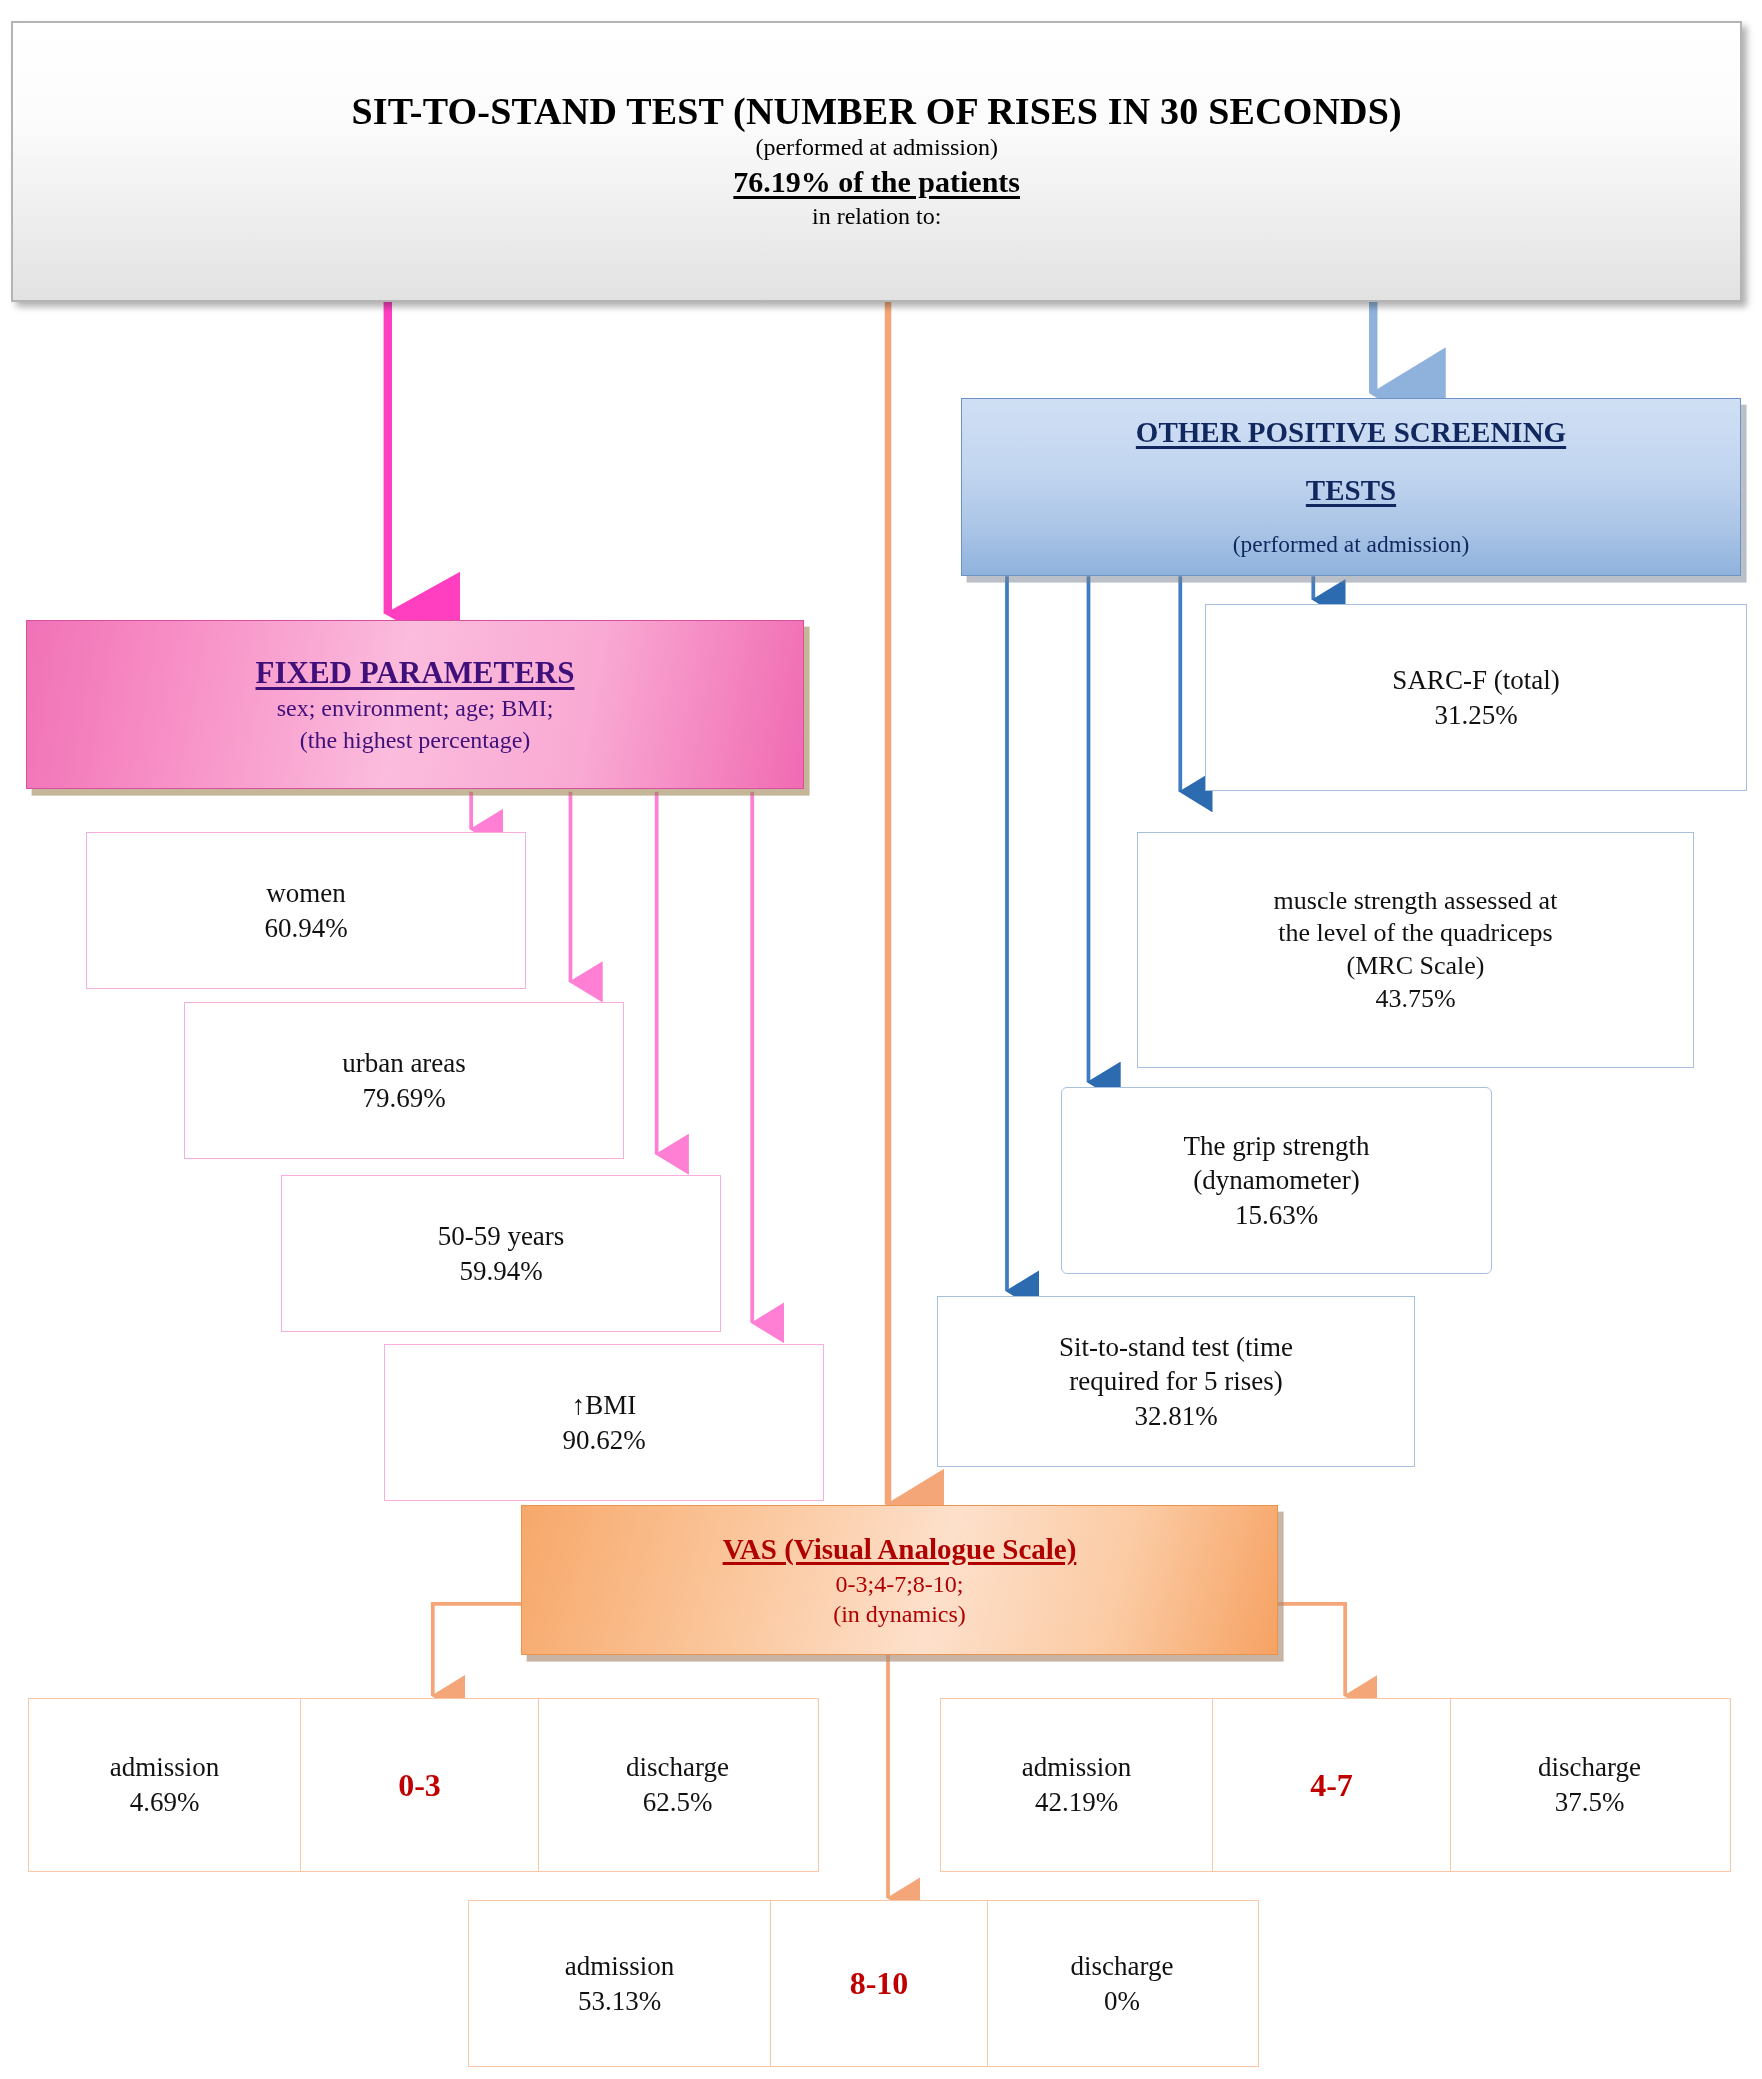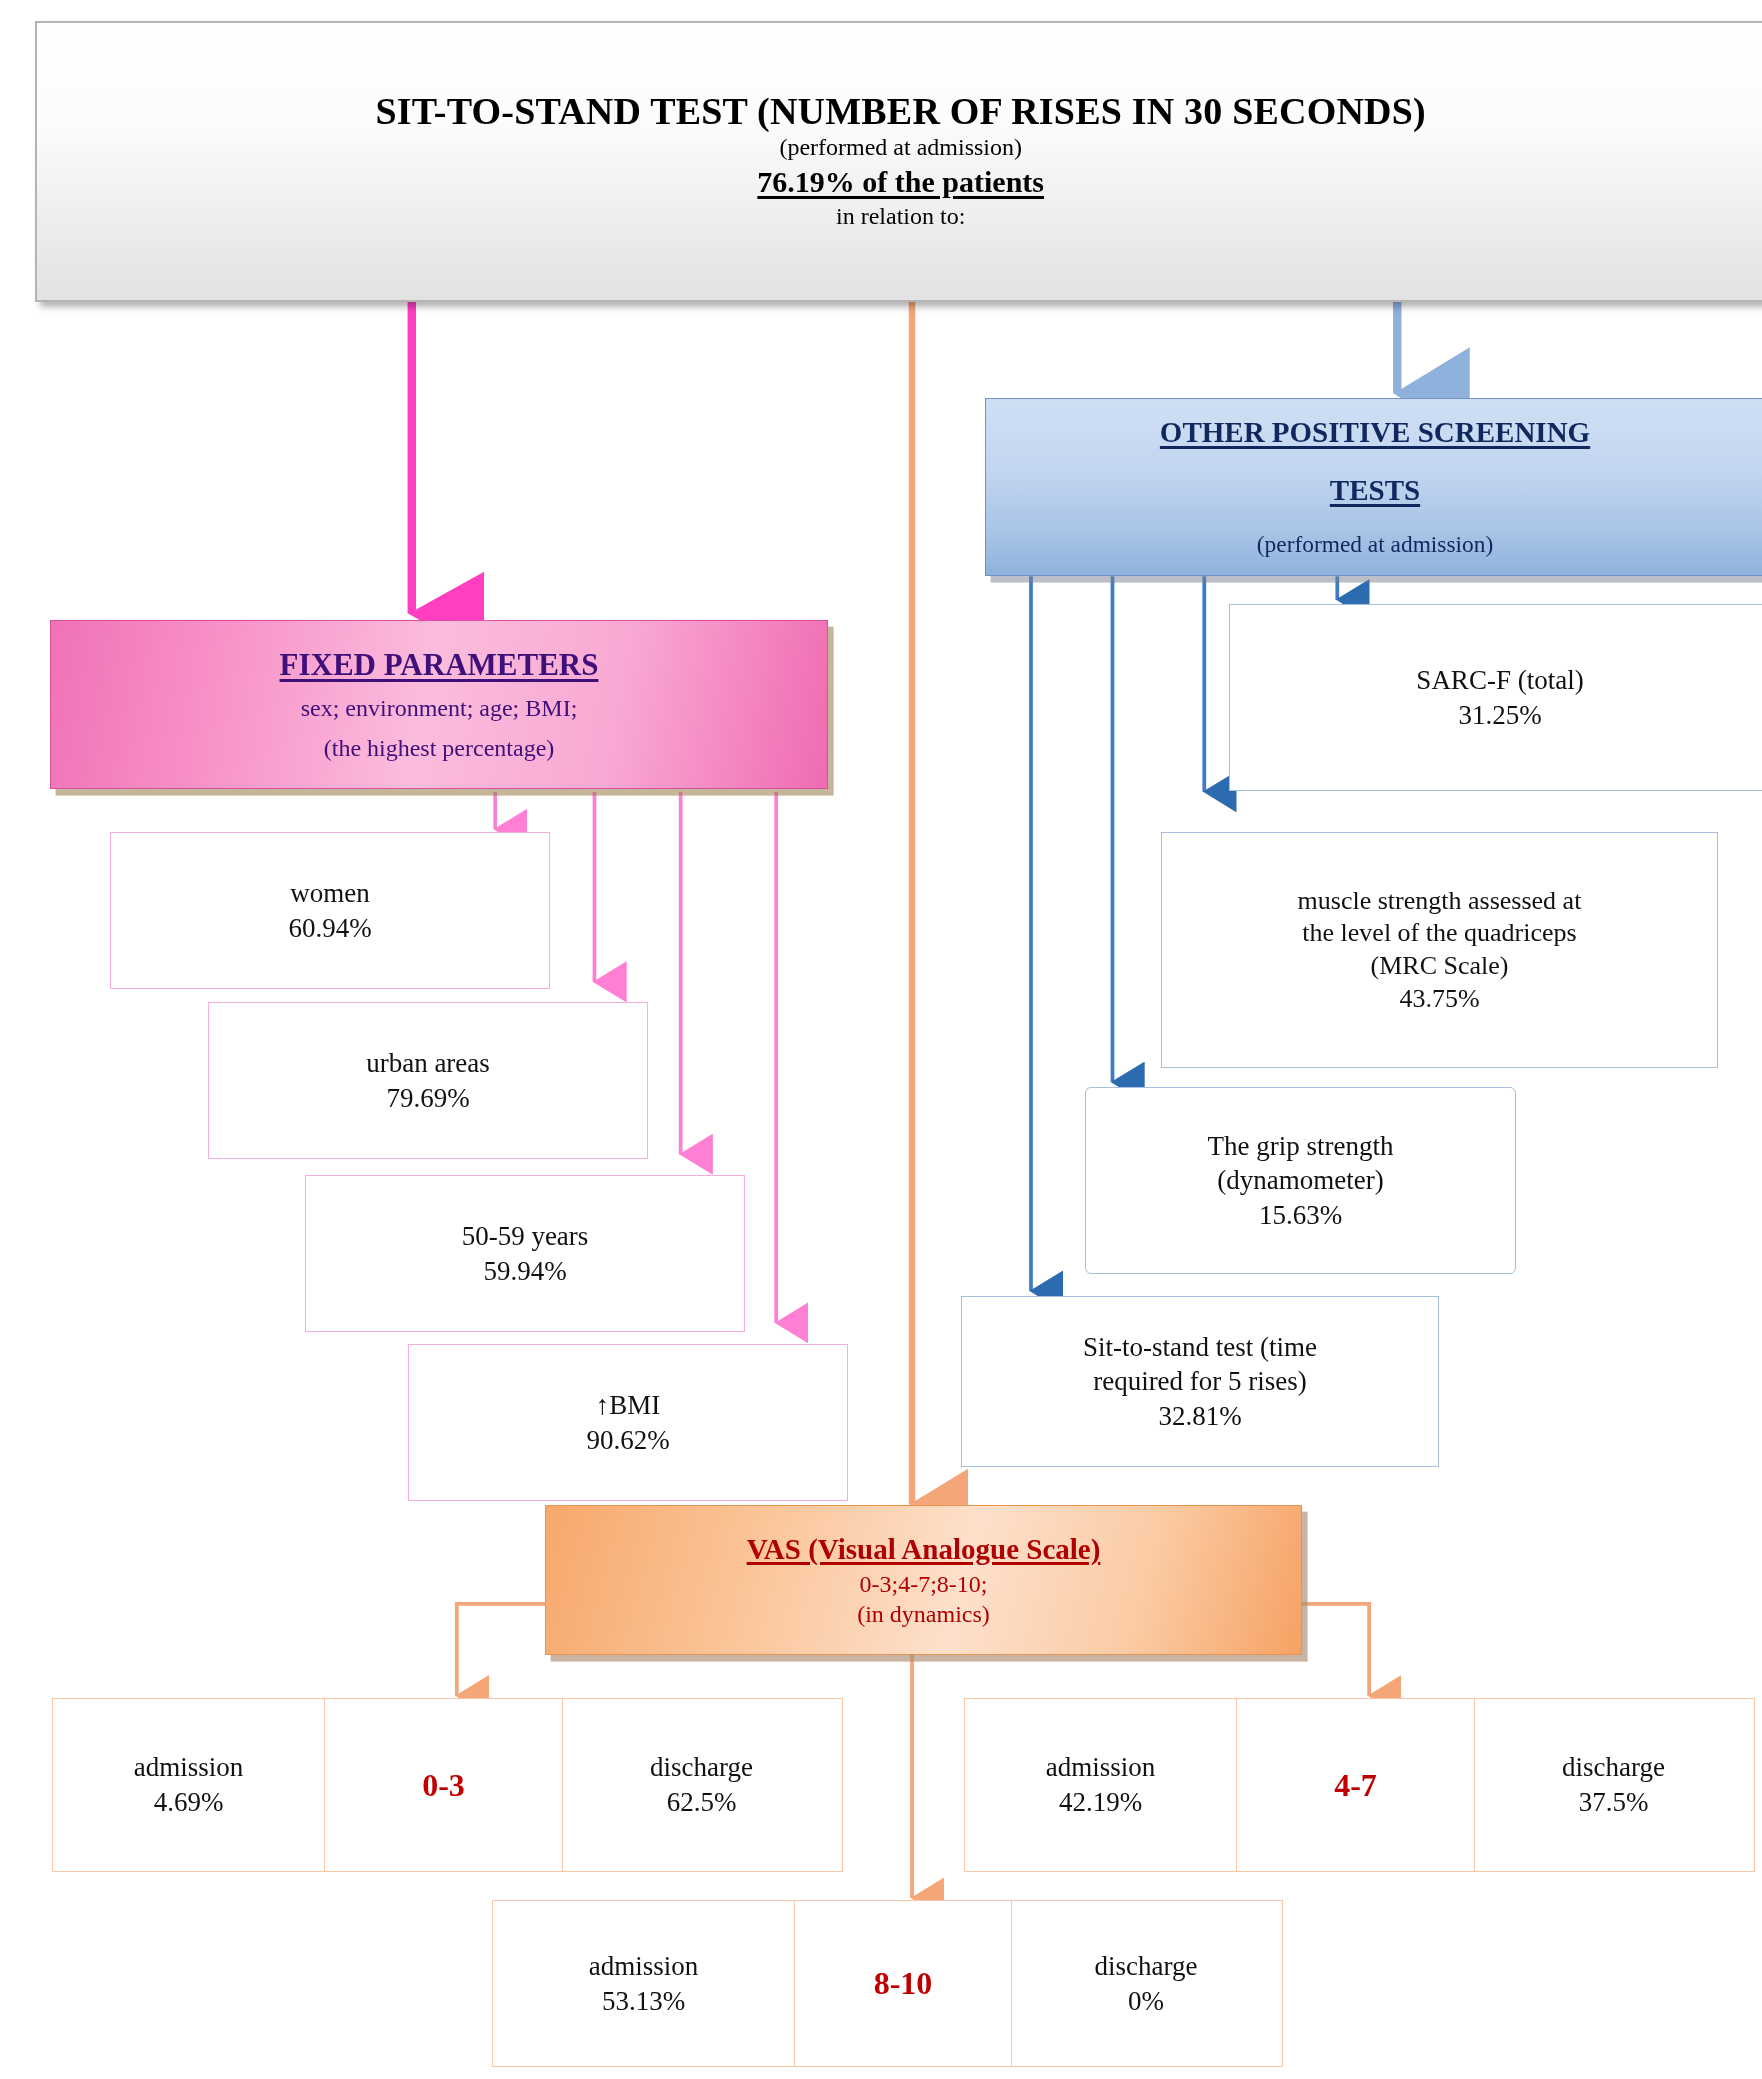--- a/index.html
+++ b/index.html
@@ -2,21 +2,21 @@
 <html style="font-size:15px"><head>
 <meta charset="utf-8">
 <style>
   * { box-sizing: border-box; margin: 0; padding: 0; }
   html, body {
     width: 1762px; height: 2079px;
     background: #ffffff;
     font-family: "Liberation Serif", "DejaVu Serif", serif;
     overflow: hidden;
   }
-  #stage { position: relative; width: 1714px; height: 2079px; margin-left: 24px; }
+  #stage { position: relative; width: 1714px; height: 2079px; }
 
   svg.arrows {
     position: absolute; left: 0; top: 0;
     width: 1762px; height: 2079px;
     pointer-events: none; z-index: 1;
   }
 
   .box { position: absolute; z-index: 2; display: flex; flex-direction: column;
          align-items: center; justify-content: center; text-align: center; }
 
@@ -32,21 +32,20 @@
   .hdr .t3 { font-size: 30px; font-weight: bold; text-decoration: underline;
              text-decoration-thickness: 2.8px; text-underline-offset: 3.7px; line-height: 1.3; }
   .hdr .t4 { font-size: 24px; line-height: 1.3; }
 
   
   .pinkhdr {
     background: linear-gradient(100deg, #f072b6 0%, #f78cc4 18%, #fbbcdd 48%, #f9a9d3 72%, #f06bb2 100%);
     border: 1.9px solid #d94f9d;
     box-shadow: 5.6px 6.6px 0 rgba(150,120,70,0.55);
     color: #3f0f7a;
-    gap: 8px;
   }
   .pinkhdr .t1 { font-size: 31px; font-weight: bold; text-decoration: underline;
                  text-decoration-thickness: 2.8px; text-underline-offset: 3.7px; line-height: 1.3; }
   .pinkhdr .t2 { font-size: 24px; line-height: 1.3; }
 
   
   .bluehdr {
     background: linear-gradient(to bottom, #cfdff4 0%, #c3d6f0 40%, #a9c4e6 75%, #8fb2dc 100%);
     border: 1.9px solid #6d93c6;
     box-shadow: 5.6px 6.6px 0 rgba(120,130,145,0.50);

